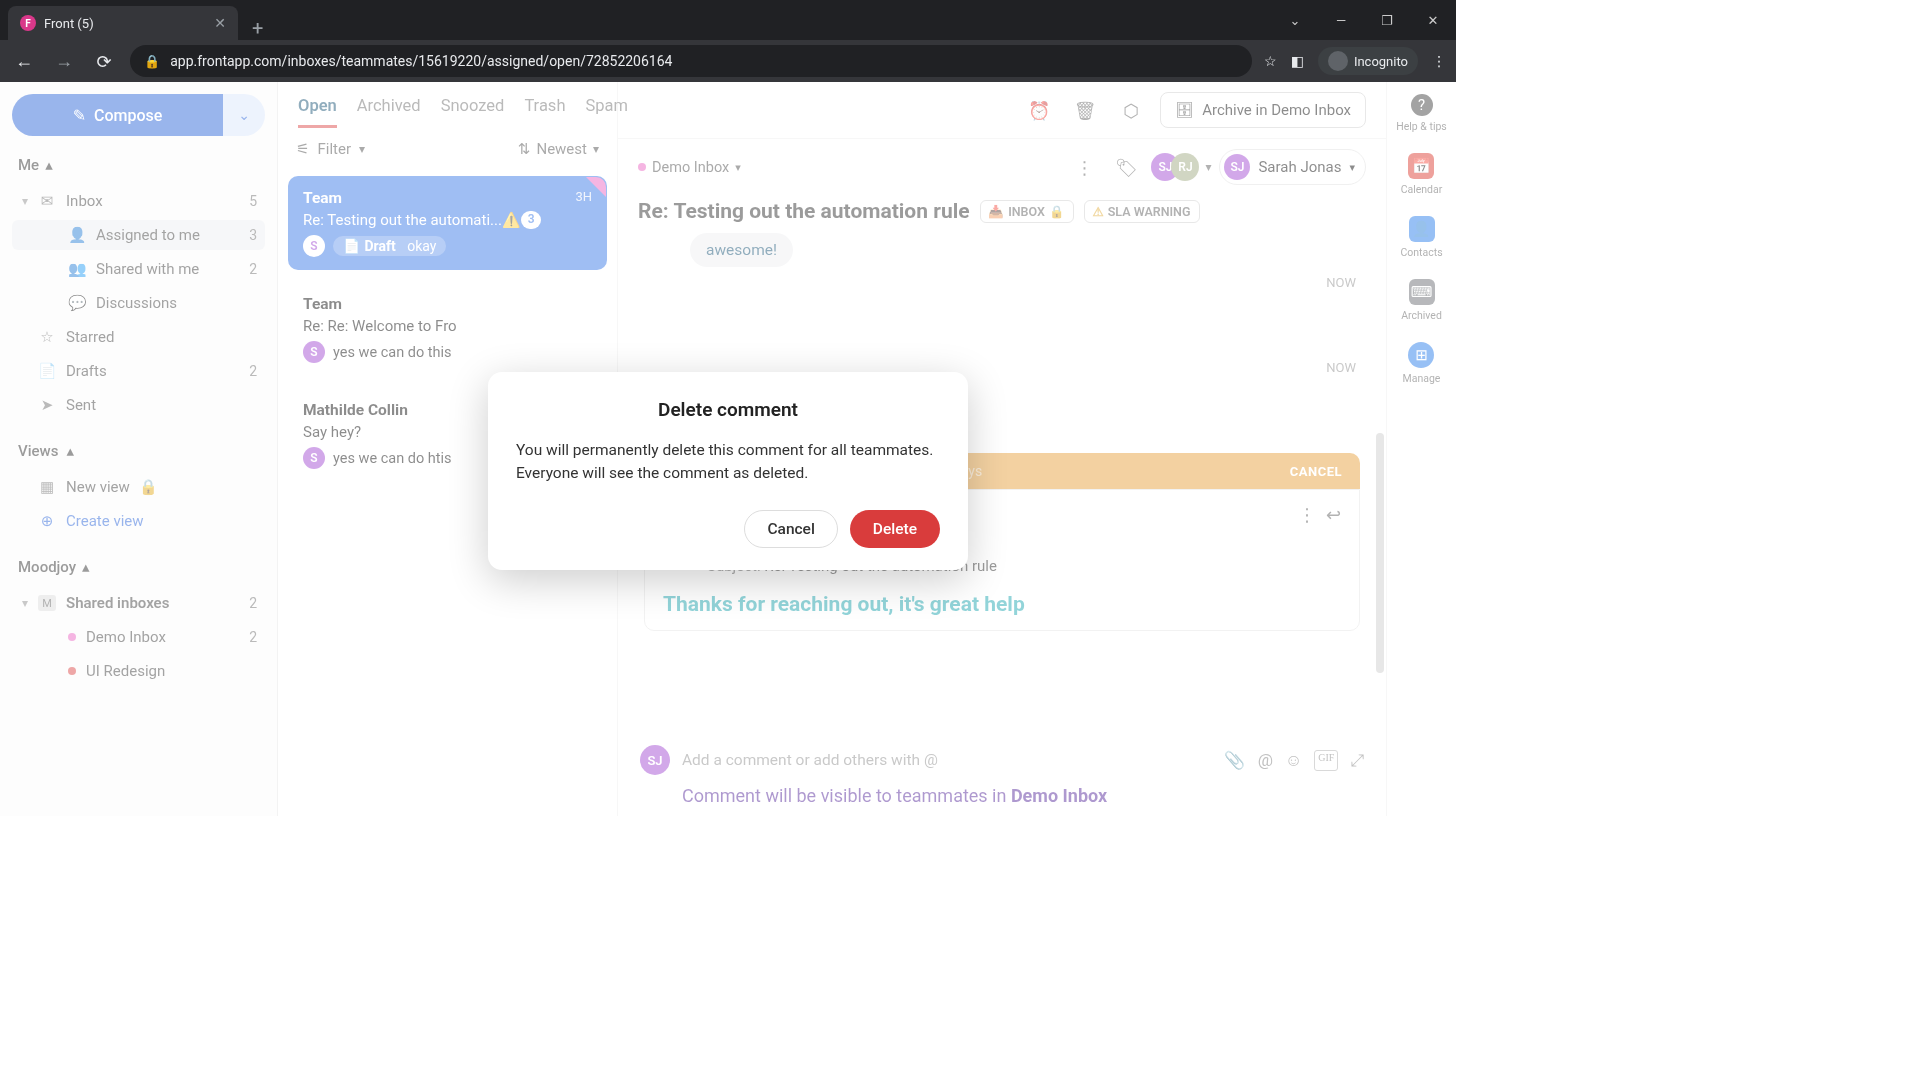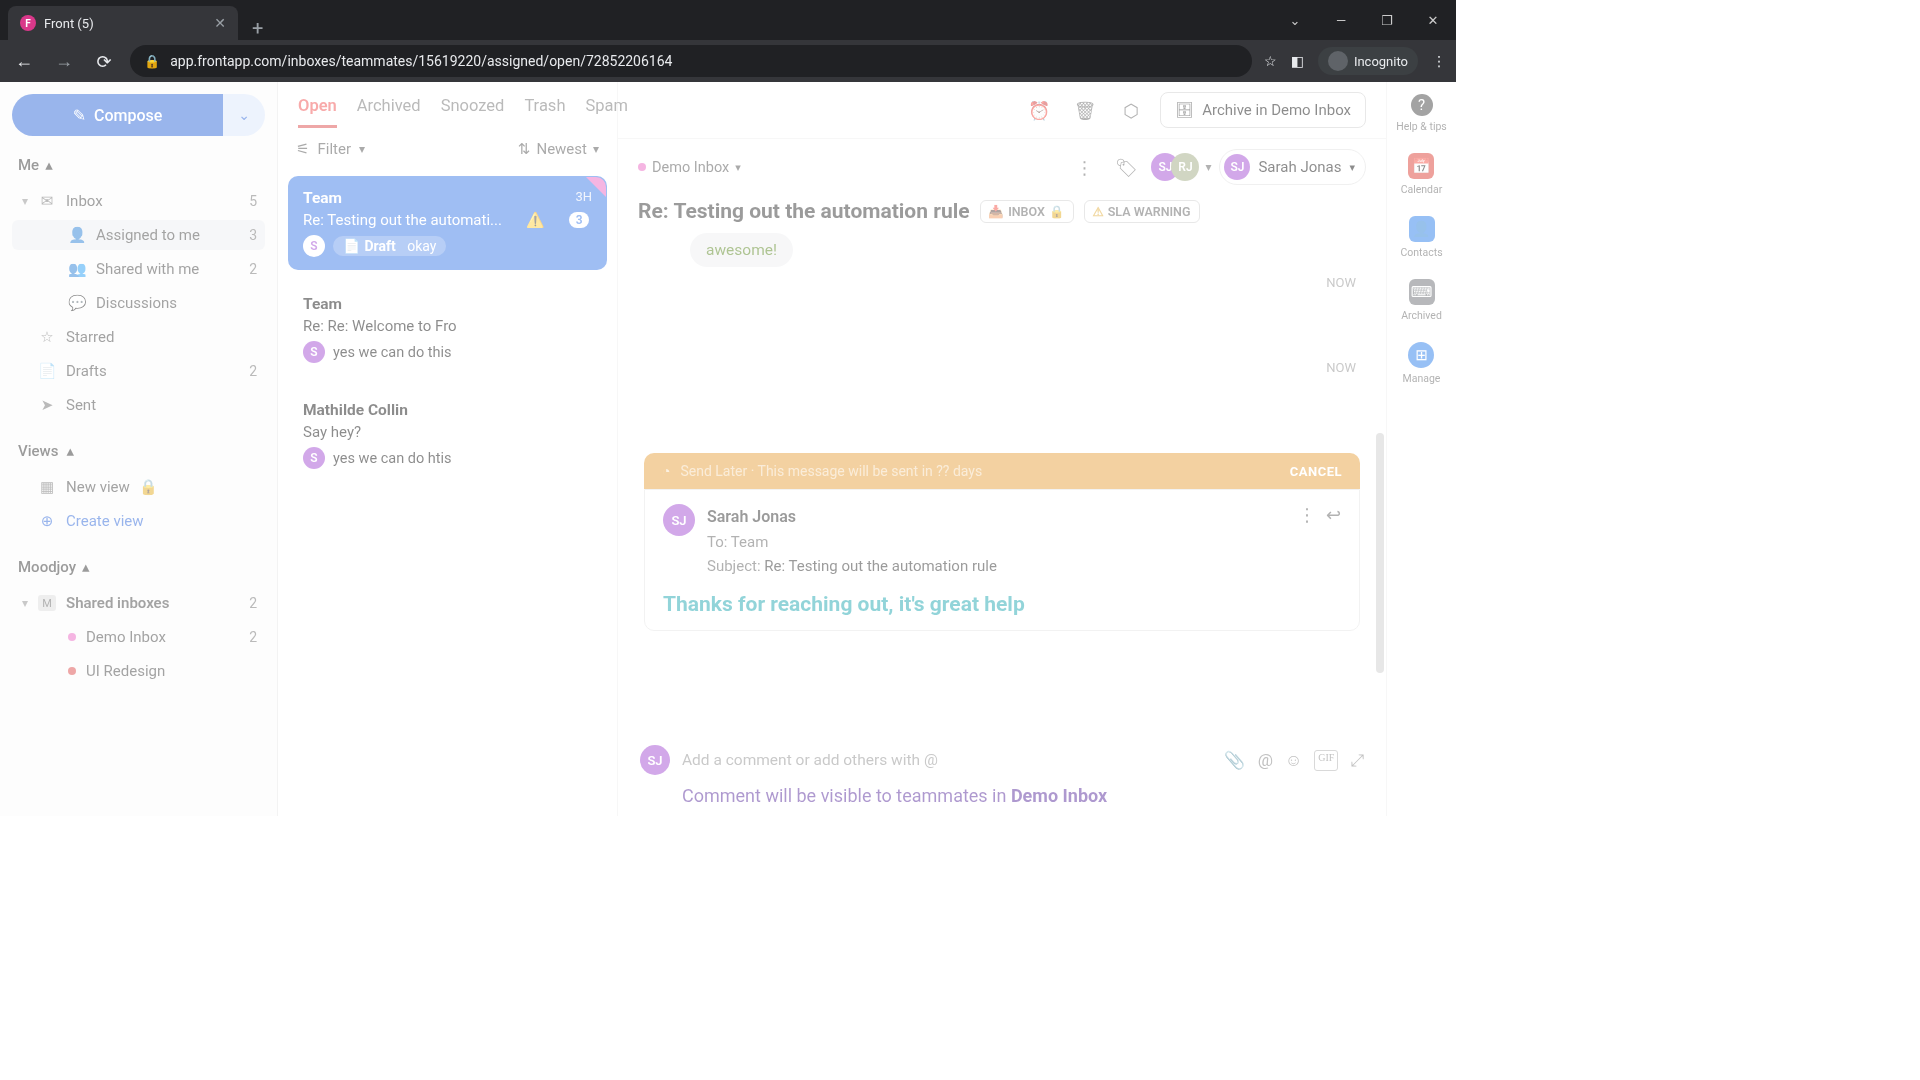--- a/index.html
+++ b/index.html
@@ -41,29 +41,29 @@
 .sb-item.selected { background:#eceef1; }
 .dot { width:8px; height:8px; border-radius:50%; display:inline-block; }
 .dot.pink { background:#e85bbf; }
 .dot.red { background:#d93c3c; }
 .sq-m { width:18px; height:16px; background:#d9d9d9; border-radius:3px; font-size:11px; display:flex; align-items:center; justify-content:center; color:#555; }
 
 
 .convo-col { width:340px; border-right:1px solid #eee; display:flex; flex-direction:column; }
 .tabs-row { display:flex; gap:20px; padding:14px 20px 0; font-size:16.5px; color:#666; }
 .tabs-row .t { padding-bottom:10px; cursor:pointer; }
-.tabs-row .t.active { color:#ef4444; font-weight:600; border-bottom:3px solid #d93c3c; }
+.tabs-row .t.active { color:#0c4a6e; font-weight:600; border-bottom:3px solid #d93c3c; }
 .filter-row { display:flex; align-items:center; padding:12px 18px; gap:8px; font-size:15px; color:#444;}
 .filter-row .right { margin-left:auto; display:flex; align-items:center; gap:6px; }
 .convo-item { margin:6px 10px; border-radius:10px; padding:12px 14px; background:#fff; border:1px solid transparent; cursor:pointer; position:relative;}
 .convo-item.active { background:#2b6fe4; color:#fff; }
 .convo-item .top { display:flex; justify-content:space-between; font-size:15.5px; }
 .convo-item .from { font-weight:700; }
 .convo-item .age { font-size:13px; opacity:.85; }
-.convo-item .subj { font-size:15px; margin-top:4px; display:flex; align-items:center; gap:24px;}
+.convo-item .subj { font-size:15px; margin-top:4px; display:flex; gap:0;}
 .convo-item .prev { margin-top:6px; display:flex; align-items:center; gap:8px; font-size:14.5px; }
 .avatar-s { width:22px; height:22px; border-radius:50%; background:#9b3fcf; color:#fff; display:flex; align-items:center; justify-content:center; font-size:12px; font-weight:600; flex-shrink:0;}
 .convo-item.active .avatar-s { background:#fff; color:#9b3fcf; }
 .badge-cnt { background:#8aa9e0; color:#fff; border-radius:10px; padding:1px 7px; font-size:12px; font-weight:600;}
 .convo-item.active .badge-cnt { background:#fff; color:#2b6fe4;}
 .dog-ear { position:absolute; top:0; right:0; width:0; height:0; border-left:20px solid transparent; border-top:20px solid #e85bbf; border-top-right-radius:10px;}
 .draft-chip { background:rgba(255,255,255,.25); border-radius:12px; padding:2px 10px; display:flex; align-items:center; gap:4px; font-size:14px;}
 
 
 .main { flex:1; display:flex; flex-direction:column; min-width:0; }
@@ -79,21 +79,21 @@
 .av { width:28px; height:28px; border-radius:50%; display:flex; align-items:center; justify-content:center; color:#fff; font-size:12px; font-weight:600;}
 .av.s { background:#9b3fcf; }
 .av.r { background:#9aa57a; margin-left:-8px; }
 .user-chip { border:1px solid #ddd; border-radius:22px; padding:4px 10px 4px 4px; display:flex; align-items:center; gap:8px; font-size:15px;}
 .subject-row { display:flex; align-items:center; padding:4px 20px 10px 20px; gap:10px; }
 .subject-row h2 { font-size:21px; font-weight:700; color:#222;}
 .tag-box { border:1px solid #ccc; border-radius:6px; padding:3px 8px; font-size:12.5px; font-weight:600; display:flex; align-items:center; gap:4px; color:#555;}
 .tag-box.warn svg, .tag-box.warn .ic { color:#e0a82e; }
 
 .thread { flex:1; overflow:hidden; padding:0 22px 8px 22px; position:relative; }
-.bubble { background:#edeef0; border-radius:18px; padding:8px 16px; font-size:15.5px; color:#4d7c0f; display:inline-block; margin-left:50px; margin-bottom:6px;}
+.bubble { background:#edeef0; border-radius:18px; padding:8px 16px; font-size:15.5px; color:#0c4a6e; display:inline-block; margin-left:50px; margin-bottom:6px;}
 .time-label { text-align:right; color:#888; font-size:13px; padding:2px 8px 8px 0;}
 
 .send-later-bar { background:#e59a2f; color:#fff; border-radius:10px 10px 0 0; padding:10px 18px; display:flex; align-items:center; gap:10px; font-size:14px; margin:0 4px;}
 .send-later-bar .cancel-l { margin-left:auto; font-weight:700; letter-spacing:.5px; cursor:pointer; font-size:13px;}
 .send-later-bar .dim { opacity:.6; }
 
 .draft-card { border:1px solid #e3e3e3; border-radius:0 0 10px 10px; margin:0 4px 10px 4px; padding:14px 18px; }
 .draft-card .hdr { display:flex; gap:12px; }
 .draft-card .meta { font-size:15px; color:#555; line-height:1.6;}
 .draft-card .meta .name { color:#222; font-weight:600; font-size:16px;}
@@ -417,15 +417,23 @@
           <span>Archived</span>
         </div>
       <div class="rail-item">
           <div class="rail-ic manage">⊞</div>
           <span>Manage</span>
         </div>
     </div>
 
     <div class="overlay"></div>
 
+    <div class="modal">
+      <h3>Delete comment</h3>
+      <p>You will permanently delete this comment for all teammates. Everyone will see the comment as deleted.</p>
+      <div class="modal-actions">
+        <button class="btn cancel">Cancel</button>
+        <button class="btn delete">Delete</button>
+      </div>
+    </div>
 
   </div>
 </div>
 
 </body></html>

